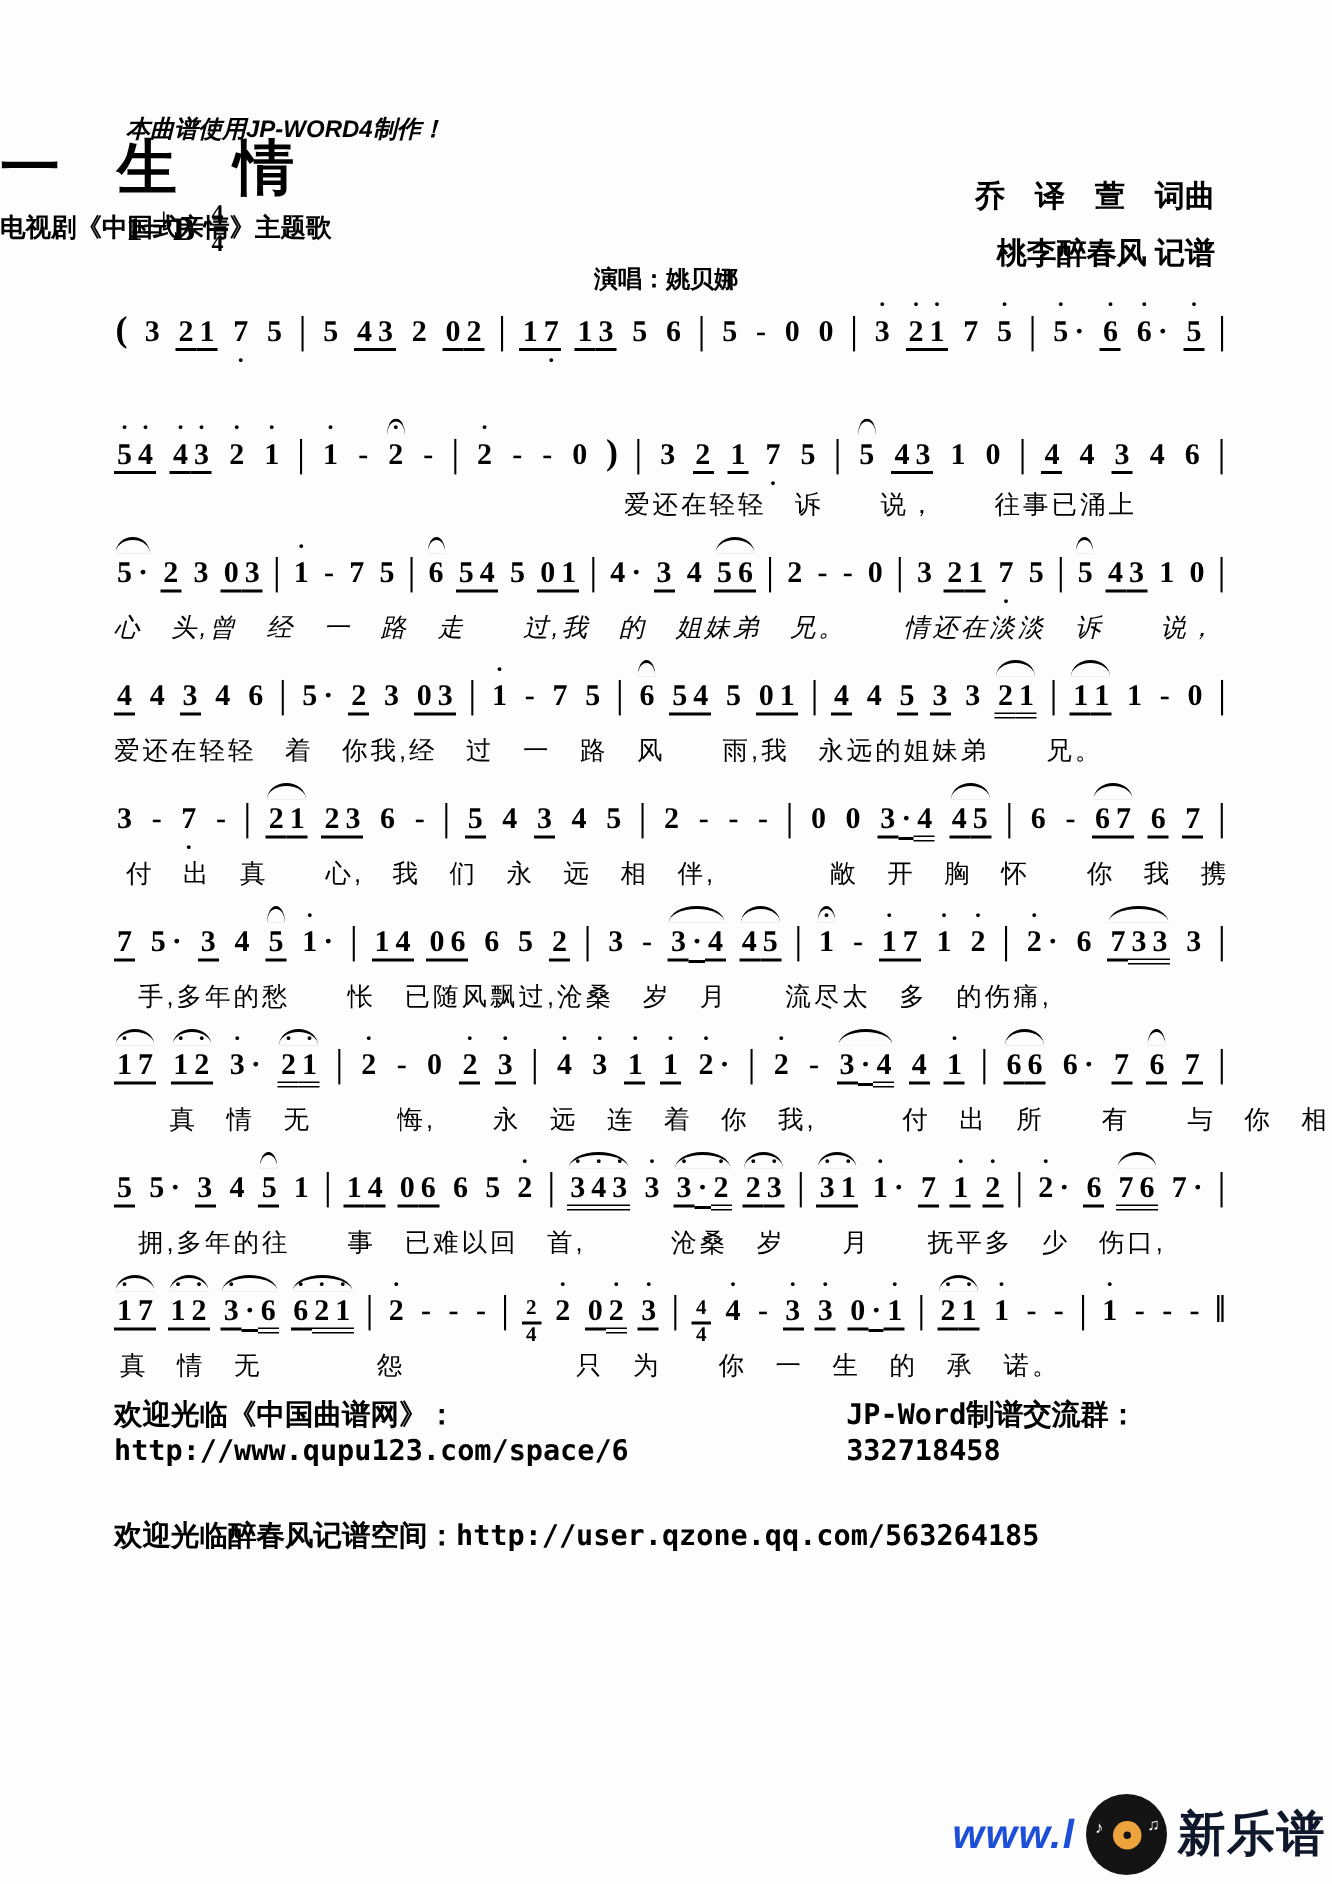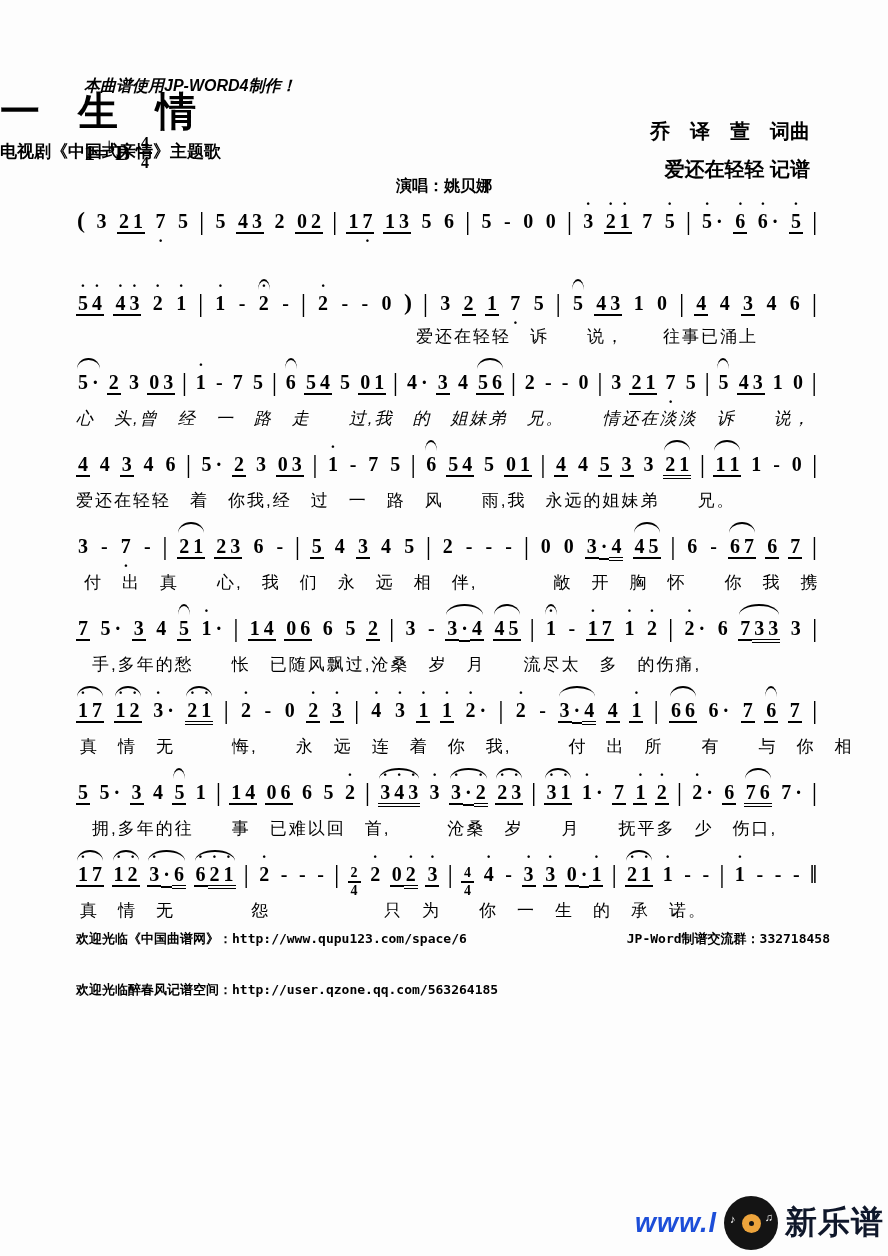--- a/index.html
+++ b/index.html
@@ -33,22 +33,22 @@
   .db{position:absolute;bottom:-13px;left:0;right:0;text-align:center;font-size:16px;line-height:8px;}
   .aug{padding:0 2px;}
   .bar{display:inline-block;padding:0 1px;transform:scaleY(1.3);}
   .paren{font-size:24px;padding:0 1px;}
   .token.tsig{flex-direction:column;align-items:center;align-self:center;font-size:14px;line-height:1.15;position:relative;top:3px;}
   .tsig .tnum{border-bottom:2px solid #000;padding:0 3px;}
   .tsig .tden{padding:0 3px;}
   .key-sig .tsig{display:inline-flex;flex-direction:column;align-items:center;font-size:16px;line-height:1.1;top:0;}
 
   
-  .footer{position:absolute;top:930px;left:76px;right:58px;
-          font-family:"DejaVu Sans Mono",monospace;font-size:13px;font-weight:bold;}
+  .footer{position:absolute;top:930px;left:76px;right:70px;
+          font-family:"DejaVu Sans Mono",monospace;font-size:19px;font-weight:bold;}
   .footer-row1{display:flex;justify-content:space-between;}
   .footer-row2{margin-top:33px;}
 
   
   .watermark{position:absolute;right:4px;bottom:6px;display:flex;align-items:center;gap:7px;}
   .wm-prefix{font-style:italic;font-weight:bold;font-size:27px;color:#1d4ed8;letter-spacing:1px;}
   .vinyl{width:54px;height:54px;border-radius:50%;background:#141414;position:relative;
          display:flex;align-items:center;justify-content:center;flex:none;}
   .vinyl-center{width:19px;height:19px;border-radius:50%;background:#eda43c;
          display:flex;align-items:center;justify-content:center;}
@@ -72,21 +72,21 @@
     <span class="tsig">
       <span class="tnum">4</span>
       <span class="tden">4</span>
     </span>
   </div>
 
   <div class="subtitle">电视剧《中国式亲情》主题歌</div>
 
   <div class="credits">
     <div>乔　译　萱　词曲</div>
-    <div>爱还在轻轻 记谱</div>
+    <div>桃李醉春风 记谱</div>
   </div>
 
   <div class="singer">演唱：姚贝娜</div>
 
   <div class="score" id="score">
       <div class="score-line">
         <div class="notes">
           <span class="token">
             <span class="paren">(</span>
           </span>
@@ -828,21 +828,21 @@
           <span class="token arc">
             <span class="n u1">6</span>
           </span>
           <span class="token">
             <span class="n u1">7</span>
           </span>
           <span class="token">
             <span class="bar">|</span>
           </span>
         </div>
-        <div class="lyrics" style="padding-left: 4px;">真　情　无　　　悔,　　永　远　连　着　你　我,　　　付　出　所　　有　　与　你　相</div>
+        <div class="lyrics" style="padding-left: 4px; margin-left: 33px;">真　情　无　　　悔,　　永　远　连　着　你　我,　　　付　出　所　　有　　与　你　相</div>
       </div>
       <div class="score-line">
         <div class="notes">
           <span class="token">
             <span class="n u1">5</span>
           </span>
           <span class="token">
             <span class="n">5</span>
             <span class="aug">·</span>
           </span>

